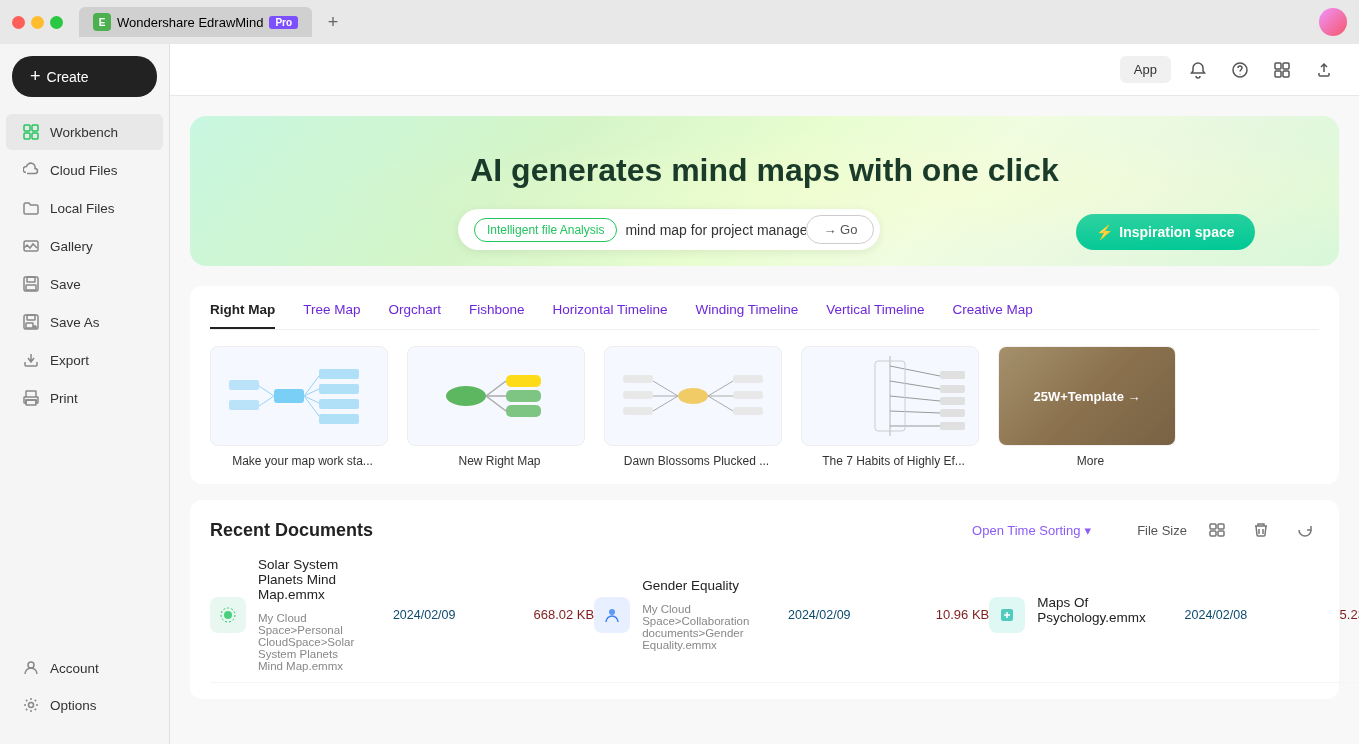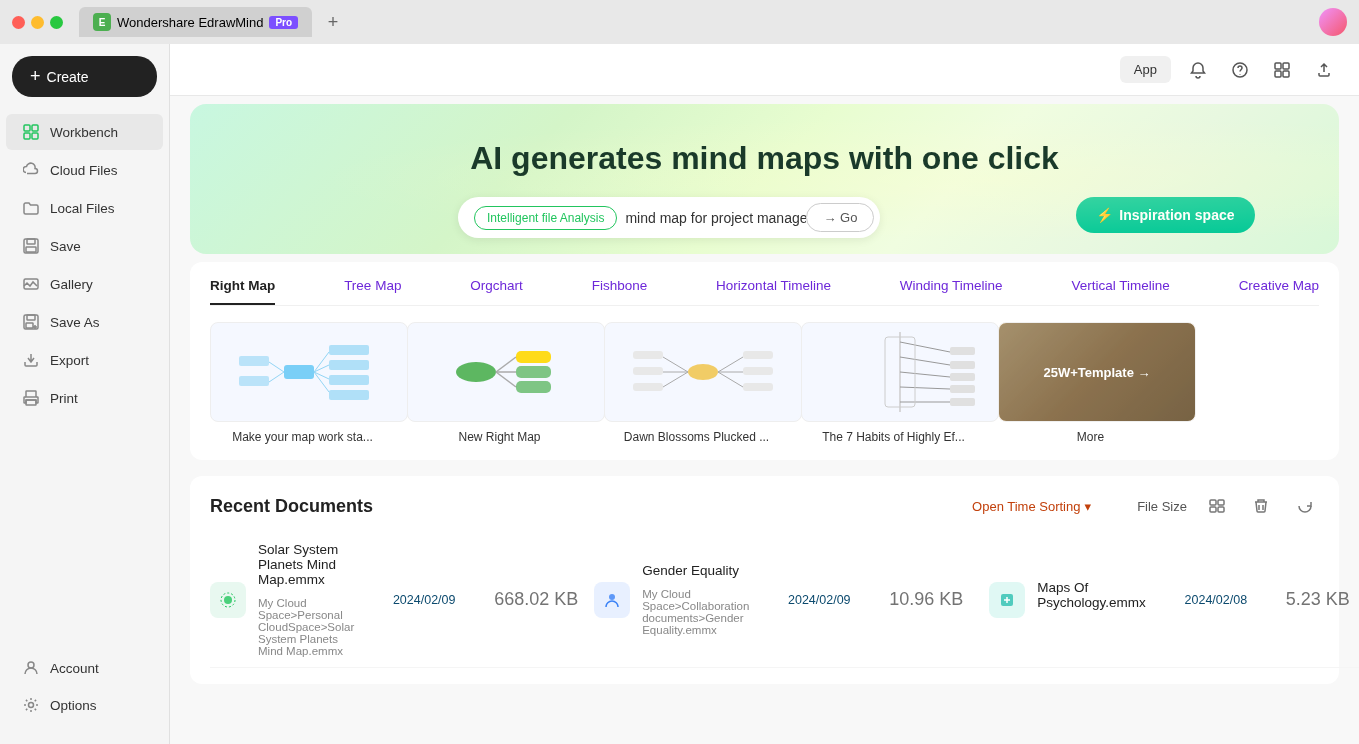--- a/index.html
+++ b/index.html
@@ -151,21 +151,21 @@
 
     
     .content {
       flex: 1;
       overflow-y: auto;
       background: #f8f8f8;
     }
 
     
     .hero-banner {
-      margin: 8px 20px;
+      margin: 20px 20px;
       border-radius: 16px;
       background: linear-gradient(135deg, #c8f7e0 0%, #d4f5c8 30%, #e8fdd0 50%, #f0fde0 65%, #e8f8e0 80%, #d8f8d8 100%);
       padding: 36px 40px 13px;
       position: relative;
       overflow: hidden;
       min-height: 150px;
     }
     .hero-banner::before {
       content: '';
       position: absolute;
@@ -229,39 +229,38 @@
       font-size: 14px;
       font-weight: 600;
       cursor: pointer;
       display: flex;
       align-items: center;
       gap: 6px;
       white-space: nowrap;
     }
     .hero-actions {
       display: flex;
-      align-items: flex-start;
+      align-items: flex-end;
       gap: 12px;
       max-width: 980px;
       margin: 0 auto;
     }
 
     
     .template-section {
       margin: 0 20px 16px;
       background: white;
       border-radius: 12px;
       padding: 16px 20px;
     }
     .template-tabs {
       display: flex;
       gap: 28px;
       border-bottom: 1px solid #f0f0f0;
       margin-bottom: 16px;
-      justify-content: space-between;
     }
     .template-tab {
       font-size: 13.5px;
       color: #6d28d9;
       cursor: pointer;
       padding-bottom: 10px;
       border-bottom: 2px solid transparent;
       white-space: nowrap;
     }
     .template-tab.active {
@@ -273,21 +272,21 @@
       display: flex;
       gap: 12px;
       overflow-x: auto;
     }
     .template-card {
       flex-shrink: 0;
       width: 185px;
       cursor: pointer;
     }
     .template-card-img {
-      width: 198px;
+      width: 178px;
       height: 100px;
       border-radius: 8px;
       background: #f5f8ff;
       border: 1px solid #eee;
       display: flex;
       align-items: center;
       justify-content: center;
       margin-bottom: 8px;
       overflow: hidden;
       position: relative;
@@ -319,40 +318,40 @@
     
     .recent-section {
       margin: 0 20px;
       background: white;
       border-radius: 12px;
       padding: 16px 20px;
     }
     .recent-header {
       display: flex;
       align-items: center;
-      margin-bottom: 12px;
+      margin-bottom: 3px;
       gap: 24px;
     }
     .recent-title {
       font-size: 18px;
       font-weight: 700;
       color: #222;
       flex: 1;
     }
     .recent-controls {
       display: flex;
       align-items: center;
       gap: 16px;
     }
     .sort-btn {
       display: flex;
       align-items: center;
       gap: 4px;
       font-size: 13px;
-      color: #c2410c;
+      color: #8b5cf6;
       cursor: pointer;
       background: none;
       border: none;
     }
     .file-size-label {
       font-size: 13px;
       color: #555;
       min-width: 80px;
       text-align: right;
     }
@@ -381,21 +380,21 @@
       margin-right: 12px;
       flex-shrink: 0;
     }
     .doc-icon-green { background: #e8f8f0; }
     .doc-icon-blue { background: #e8f0ff; }
     .doc-icon-teal { background: #e0f8f4; }
     .doc-info { flex: 1; }
     .doc-name { font-size: 13.5px; font-weight: 500; color: #222; }
     .doc-path { font-size: 11.5px; color: #888; margin-top: 10px; }
     .doc-date { font-size: 12.5px; color: #0c4a6e; min-width: 140px; text-align: center; }
-    .doc-size { font-size: 18px; color: #737373; min-width: 100px; text-align: left; }
+    .doc-size { font-size: 13px; color: #7f1d1d; min-width: 100px; text-align: right; }
   </style>
 </head>
 <body>
 
 <div class="title-bar">
   <div class="traffic-lights">
     <div class="traffic-light tl-red"></div>
     <div class="traffic-light tl-yellow"></div>
     <div class="traffic-light tl-green"></div>
   </div>
@@ -446,36 +445,36 @@
         <svg viewBox="0 0 16 16" fill="none" stroke="#888" stroke-width="1.5">
           <path d="M1 4.5C1 3.7 1.7 3 2.5 3H6l1.5 2H13.5C14.3 5 15 5.7 15 6.5v6c0 .8-.7 1.5-1.5 1.5h-11C1.7 14 1 13.3 1 12.5z"></path>
         </svg>
       </div>
       <span>Local Files</span>
     </div>
 
     <div class="nav-item">
       <div class="nav-icon">
         <svg viewBox="0 0 16 16" fill="none" stroke="#888" stroke-width="1.5">
+          <rect x="1" y="3" width="14" height="10" rx="1.5"></rect>
+          <path d="M1 10l3-3 3 3 3-4 4 4"></path>
+        </svg>
+      </div>
+      <span>Gallery</span>
+    </div>
+
+    <div class="nav-item">
+      <div class="nav-icon">
+        <svg viewBox="0 0 16 16" fill="none" stroke="#888" stroke-width="1.5">
           <rect x="1" y="1" width="14" height="14" rx="1.5"></rect>
           <rect x="4" y="1" width="8" height="5" rx="0.5"></rect>
           <rect x="3" y="9" width="10" height="5" rx="0.5"></rect>
         </svg>
       </div>
       <span>Save</span>
-    </div>
-
-    <div class="nav-item">
-      <div class="nav-icon">
-        <svg viewBox="0 0 16 16" fill="none" stroke="#888" stroke-width="1.5">
-          <rect x="1" y="3" width="14" height="10" rx="1.5"></rect>
-          <path d="M1 10l3-3 3 3 3-4 4 4"></path>
-        </svg>
-      </div>
-      <span>Gallery</span>
     </div>
 
     <div class="nav-item">
       <div class="nav-icon">
         <svg viewBox="0 0 16 16" fill="none" stroke="#888" stroke-width="1.5">
           <rect x="1" y="1" width="14" height="14" rx="1.5"></rect>
           <rect x="4" y="1" width="8" height="5" rx="0.5"></rect>
           <rect x="3" y="9" width="7" height="5" rx="0.5"></rect>
           <path d="M12 11v4M10 13h4" stroke="#888"></path>
         </svg>

